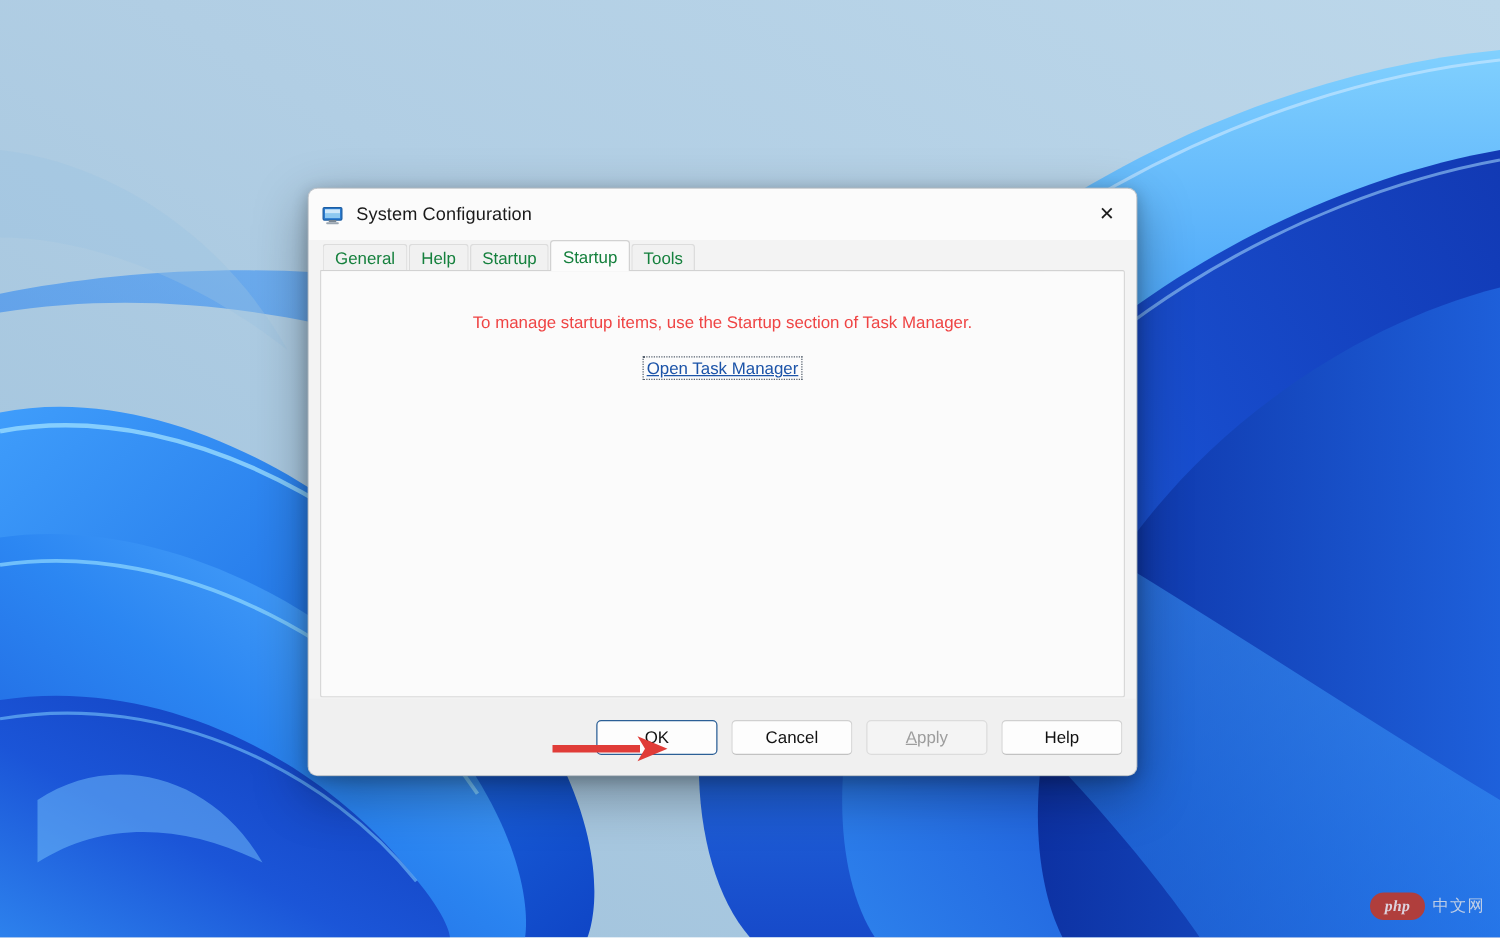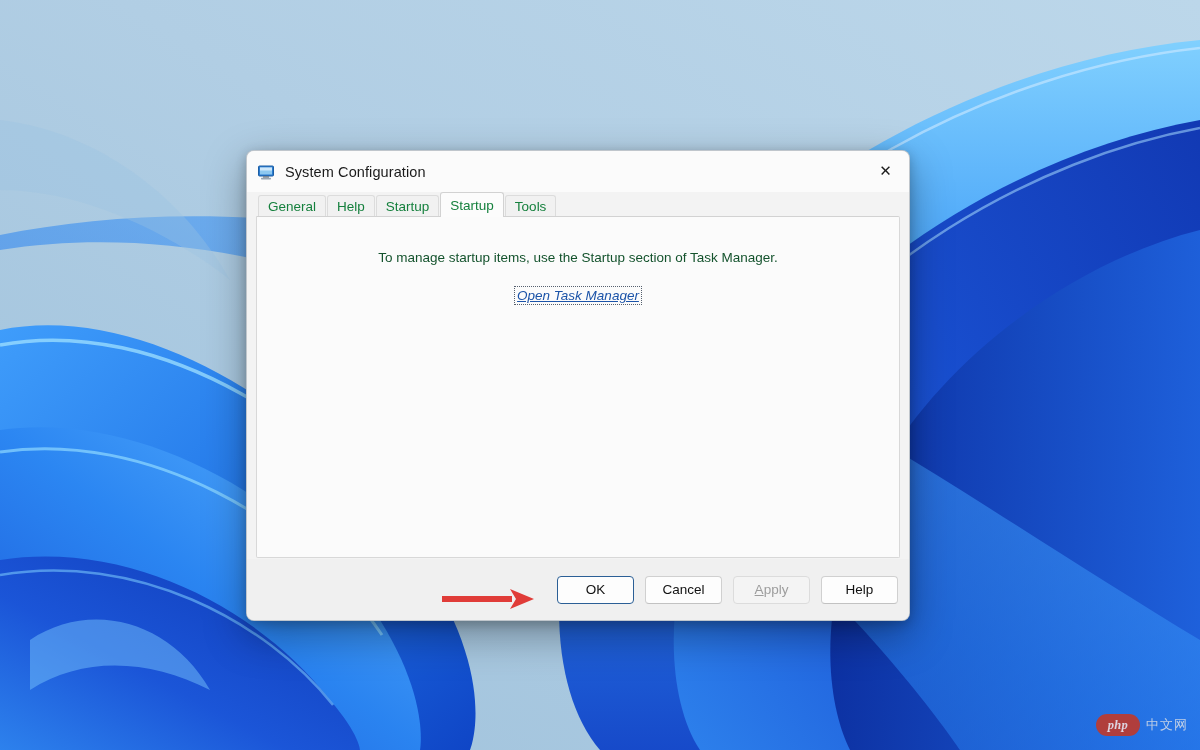--- a/index.html
+++ b/index.html
@@ -121,26 +121,25 @@
     background: #fbfbfb;
     border: 1px solid #d8d8d8;
     border-top-color: #d2d2d2;
     border-radius: 0 2px 2px 2px;
     z-index: 1;
   }
   #content-info {
     margin-top: 33px;
     text-align: center;
     font-size: 13.5px;
-    color: #14532d;
+    color: #ef4444;
   }
   #link-wrap {
     margin-top: 21px;
     text-align: center;
-    font-style: italic;
   }
   #open-task-manager {
     display: inline-block;
     font-size: 13.5px;
     color: #1b53a8;
     text-decoration: underline;
     text-underline-offset: 1px;
     padding: 1px 2px;
     outline: 1px dotted #55606e;
     outline-offset: 0px;
@@ -154,21 +153,21 @@
     bottom: 0;
     height: 61px;
     background: #f0f0f0;
     display: flex;
     align-items: center;
     justify-content: flex-end;
     padding-right: 11px;
     gap: 11px;
   }
   .dlg-button {
-    width: 77px;
+    width: 97px;
     height: 28px;
     border-radius: 4px;
     background: #fdfdfd;
     border: 1px solid #d0d0d0;
     border-bottom-color: #c2c2c2;
     font-size: 13.5px;
     color: #111;
     font-family: "Liberation Sans", sans-serif;
     display: flex;
     align-items: center;

